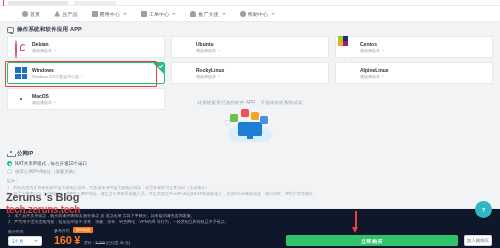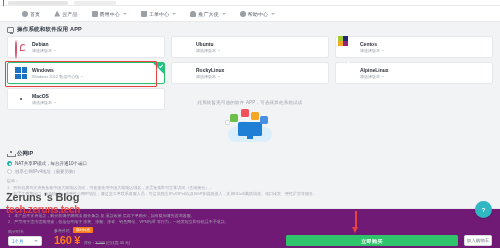--- a/index.html
+++ b/index.html
@@ -175,21 +175,21 @@
   .radio-label { font-size:4.5px;color:#4a5058; }
   .radio-label.muted { color:#9aa0a8; }
 
   .tips { margin-top: 4px; }
   .tips-head { font-size:4px;color:#9aa0a8;margin-bottom:1.5px; }
   .tips-line { font-size:4px;color:#a4aab2;line-height:1.5; white-space:nowrap; overflow:hidden; }
 
   
   .bottom-bar {
     position: absolute; left: 0; bottom: 0; width: 500px; height: 40px;
-    background: #701a75; border-top: 1px solid #e6e8eb;
+    background: #0f172a; border-top: 1px solid #e6e8eb;
   }
   .bb-inner { position: relative; width: 500px; height: 40px; padding: 4px 8px; }
   .bb-notes { font-size:4px; color:#a4aab2; line-height:1.5; white-space:nowrap; overflow:hidden; }
 
   .bb-row { position:absolute; left:8px; bottom:3px; display:flex; align-items:flex-end; gap:12px; }
   .dur-group { display:flex; flex-direction:column; gap:2px; }
   .dur-label { font-size:4px; color:#9aa0a8; }
   .dur-select {
     width:34px;height:10px;border:1px solid #d8dce1;border-radius:1.5px;background:#fff;
     display:flex;align-items:center;justify-content:space-between;padding:0 3px;cursor:pointer;

